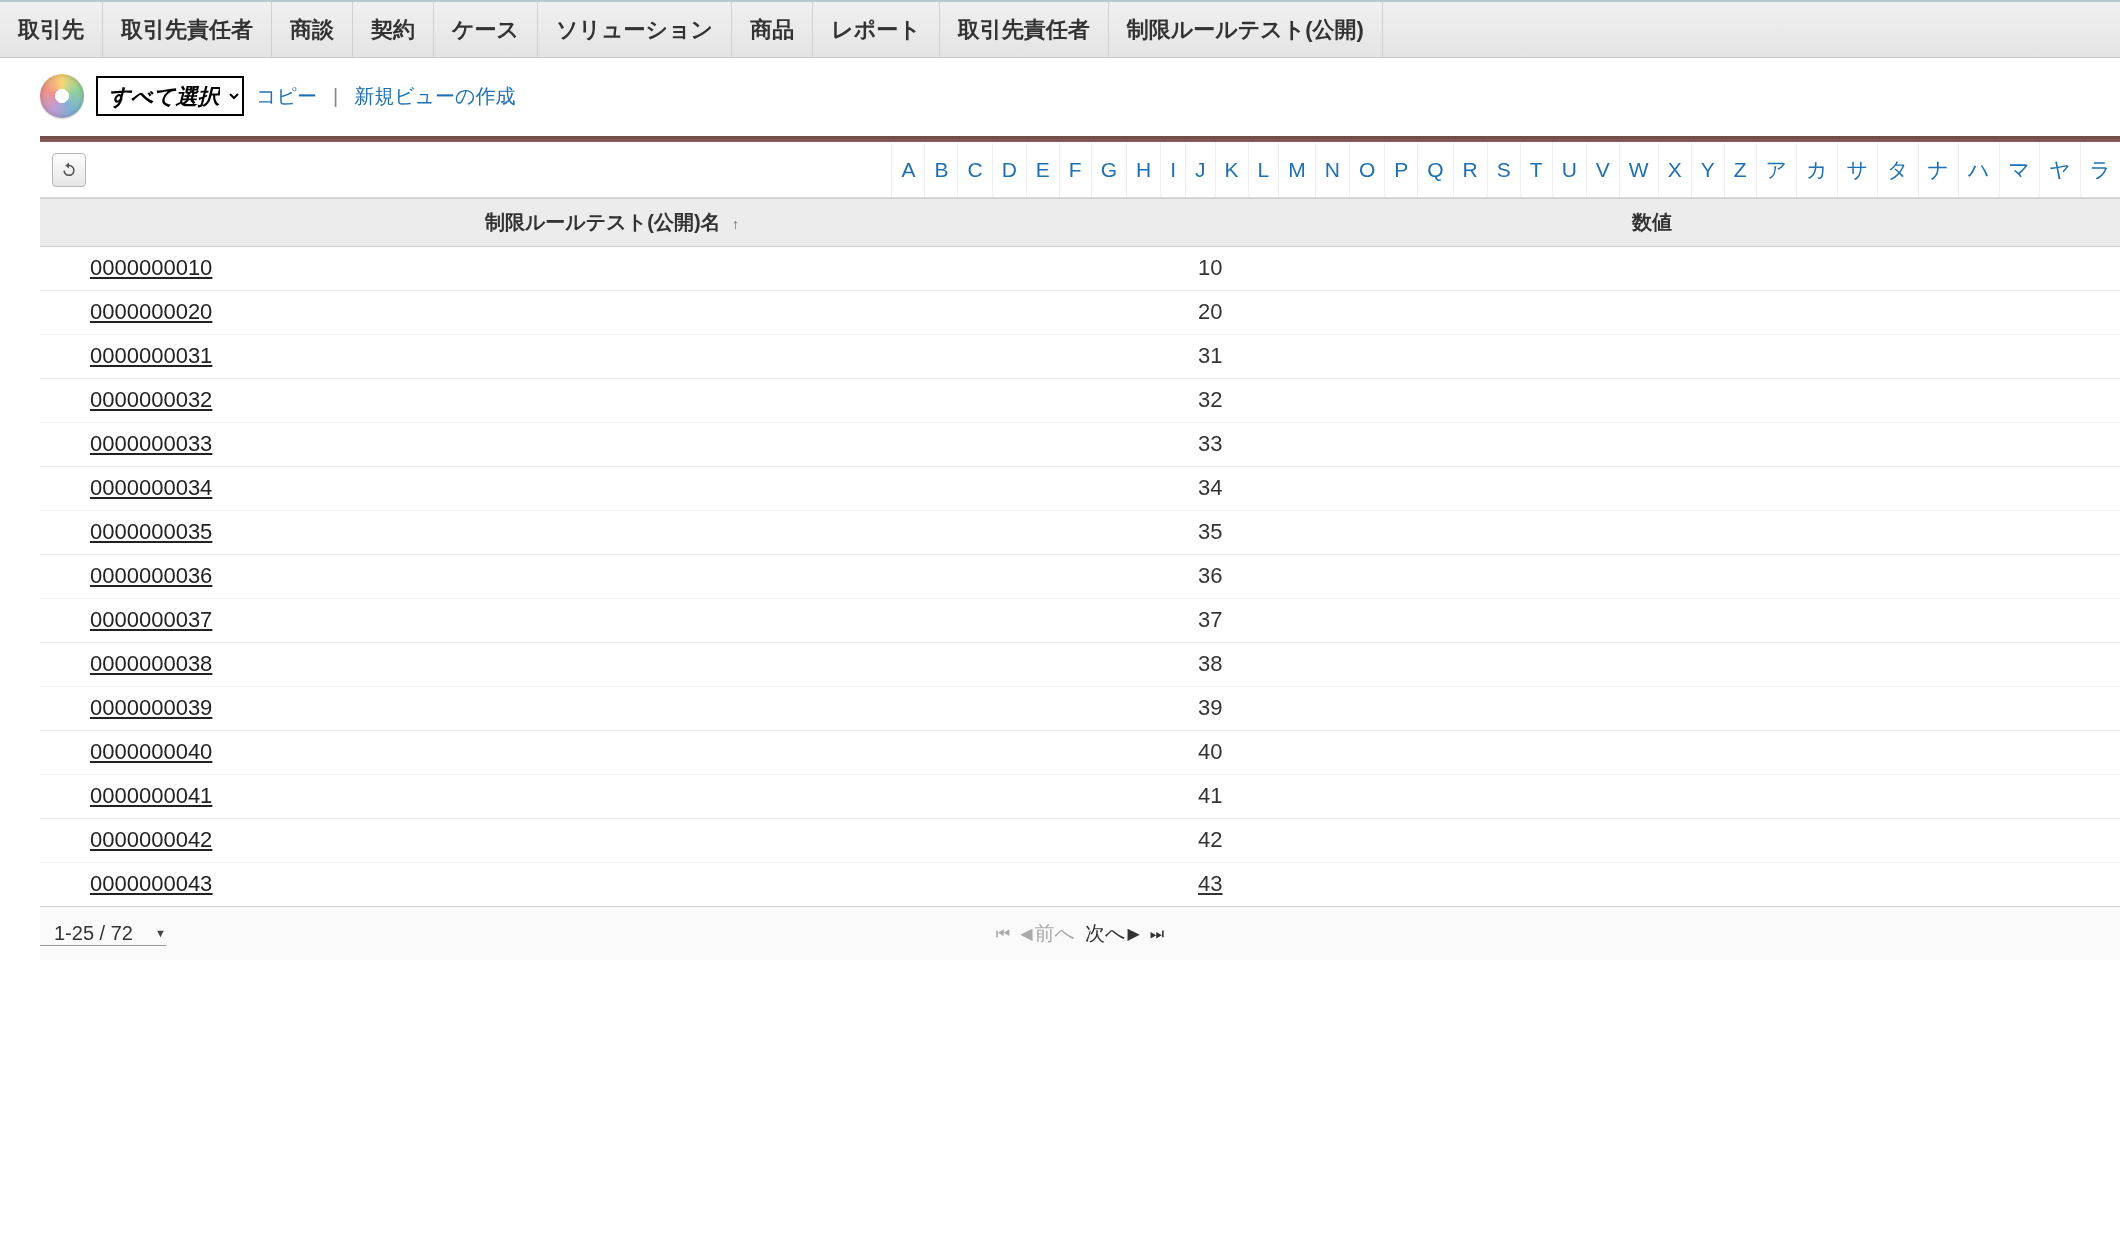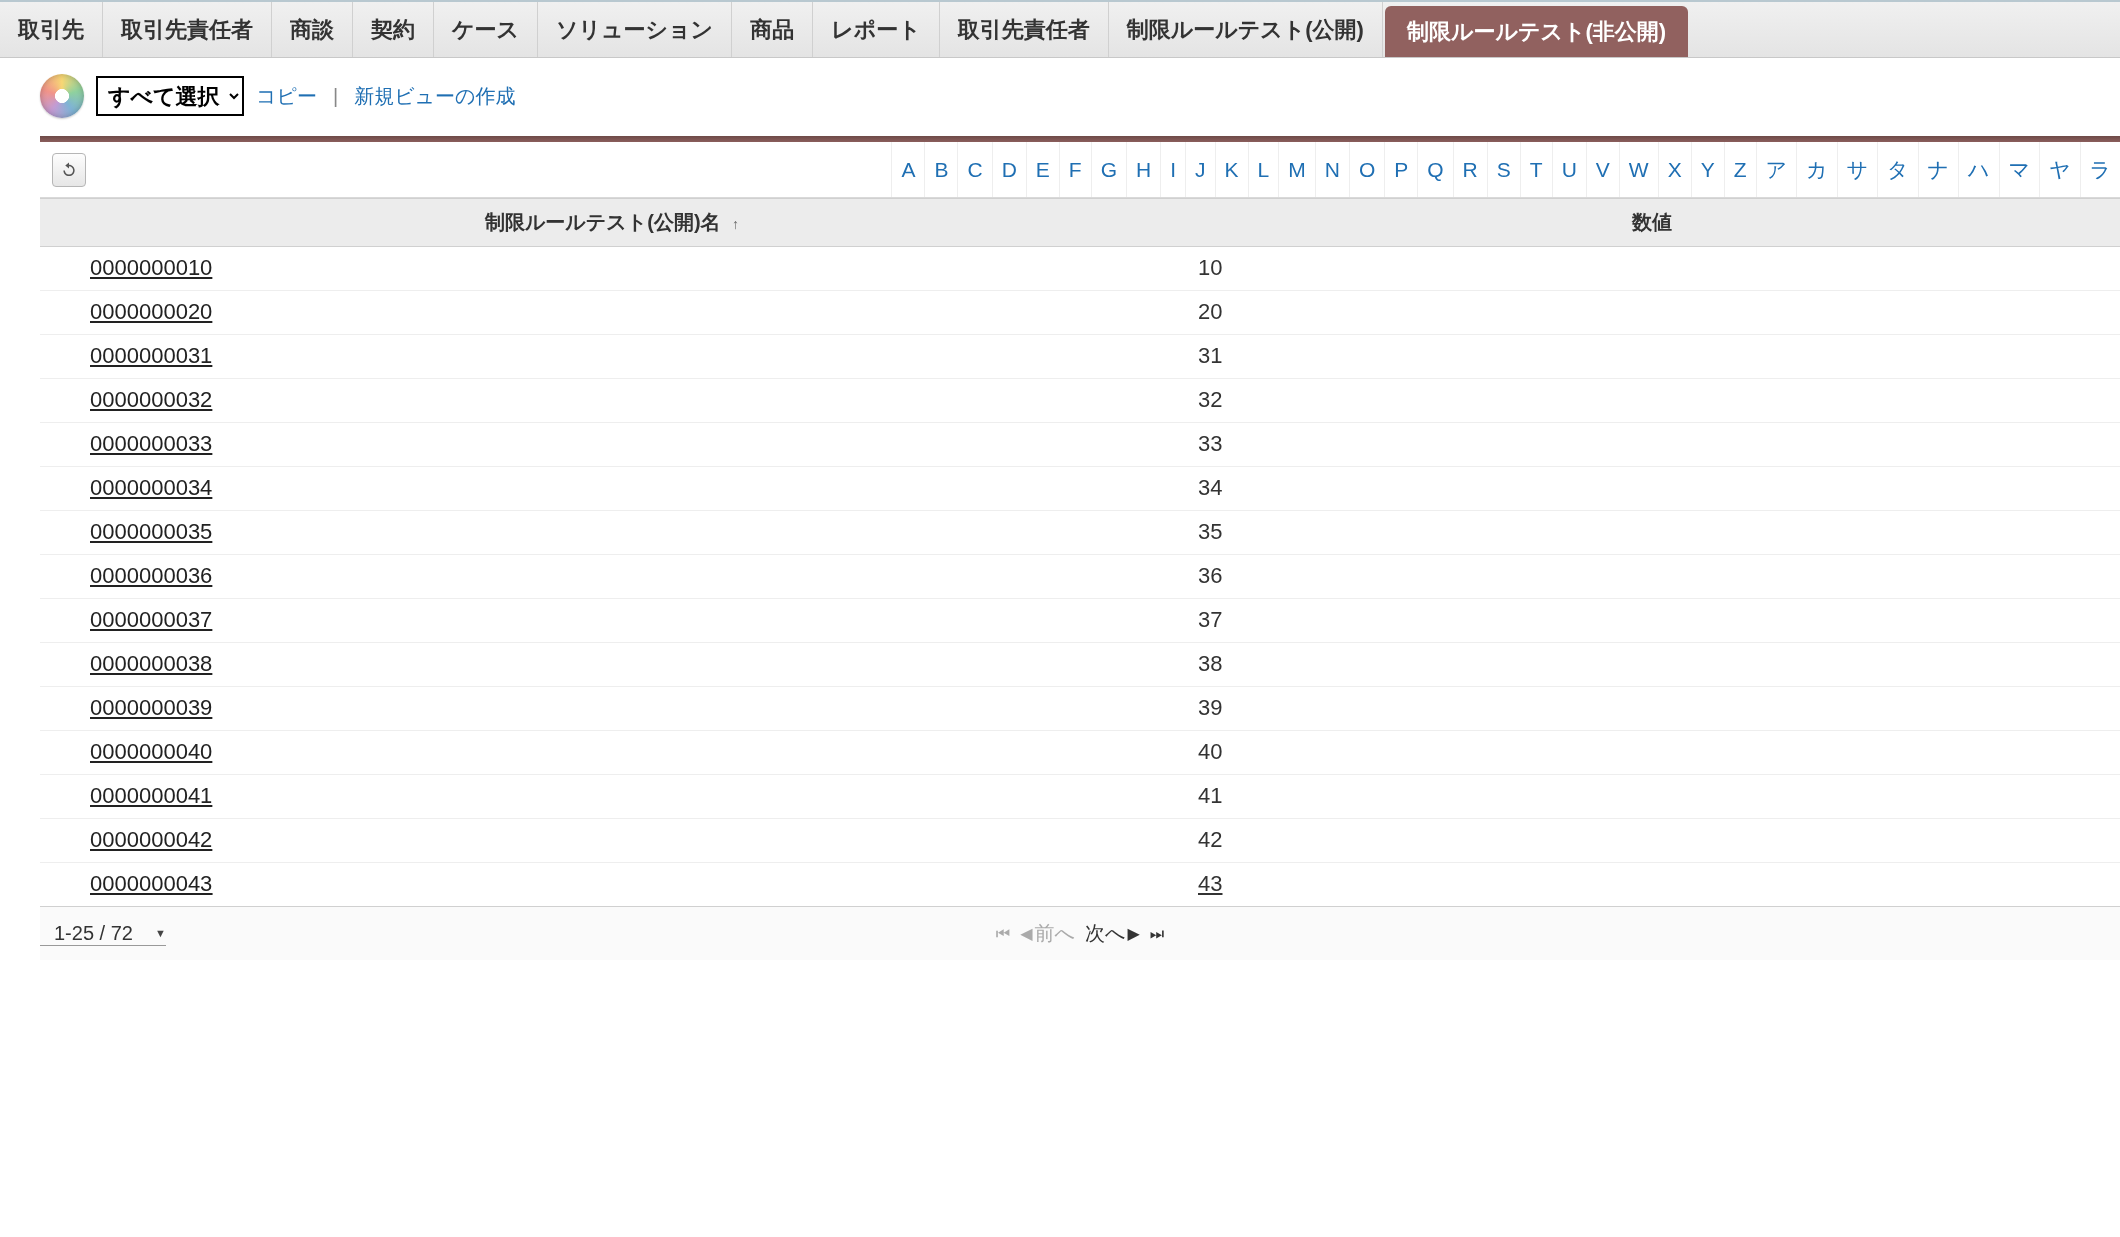--- a/index.html
+++ b/index.html
@@ -59,20 +59,21 @@
       conic-gradient(#f7d774,#8fd19e,#7fb3d5,#c39bd3,#f1948a,#f7d774);
     box-shadow: inset 0 0 6px rgba(0,0,0,.25), 0 1px 2px rgba(0,0,0,.2);
   }
   .view-select {
     font-size: 22px;
     font-weight: bold;
     height: 40px;
     padding: 2px 6px;
     border: 2px solid #000;
     background:#fff;
+    font-style:italic;
   }
   .linklike { color:#1f6fb3; cursor:pointer; font-size:20px; }
   .sep { color:#888; font-size:20px; padding:0 4px;}
   
   .accent {
     height: 6px;
     background: linear-gradient(#6d4a48,#8b5e5c);
   }
   
   .filterbar {
@@ -166,21 +167,20 @@
     <div class="tab">取引先</div>
     <div class="tab">取引先責任者</div>
     <div class="tab">商談</div>
     <div class="tab">契約</div>
     <div class="tab">ケース</div>
     <div class="tab">ソリューション</div>
     <div class="tab">商品</div>
     <div class="tab">レポート</div>
     <div class="tab">取引先責任者</div>
     <div class="tab">制限ルールテスト(公開)</div>
-    <div class="tab active">制限ルールテスト(非公開)</div>
     <div class="overflow"></div>
   </div>
 
 <div class="content">
 
   <div class="toolbar">
     <span class="disc-icon"></span>
     <select class="view-select">
       <option>すべて選択</option>
     </select>

